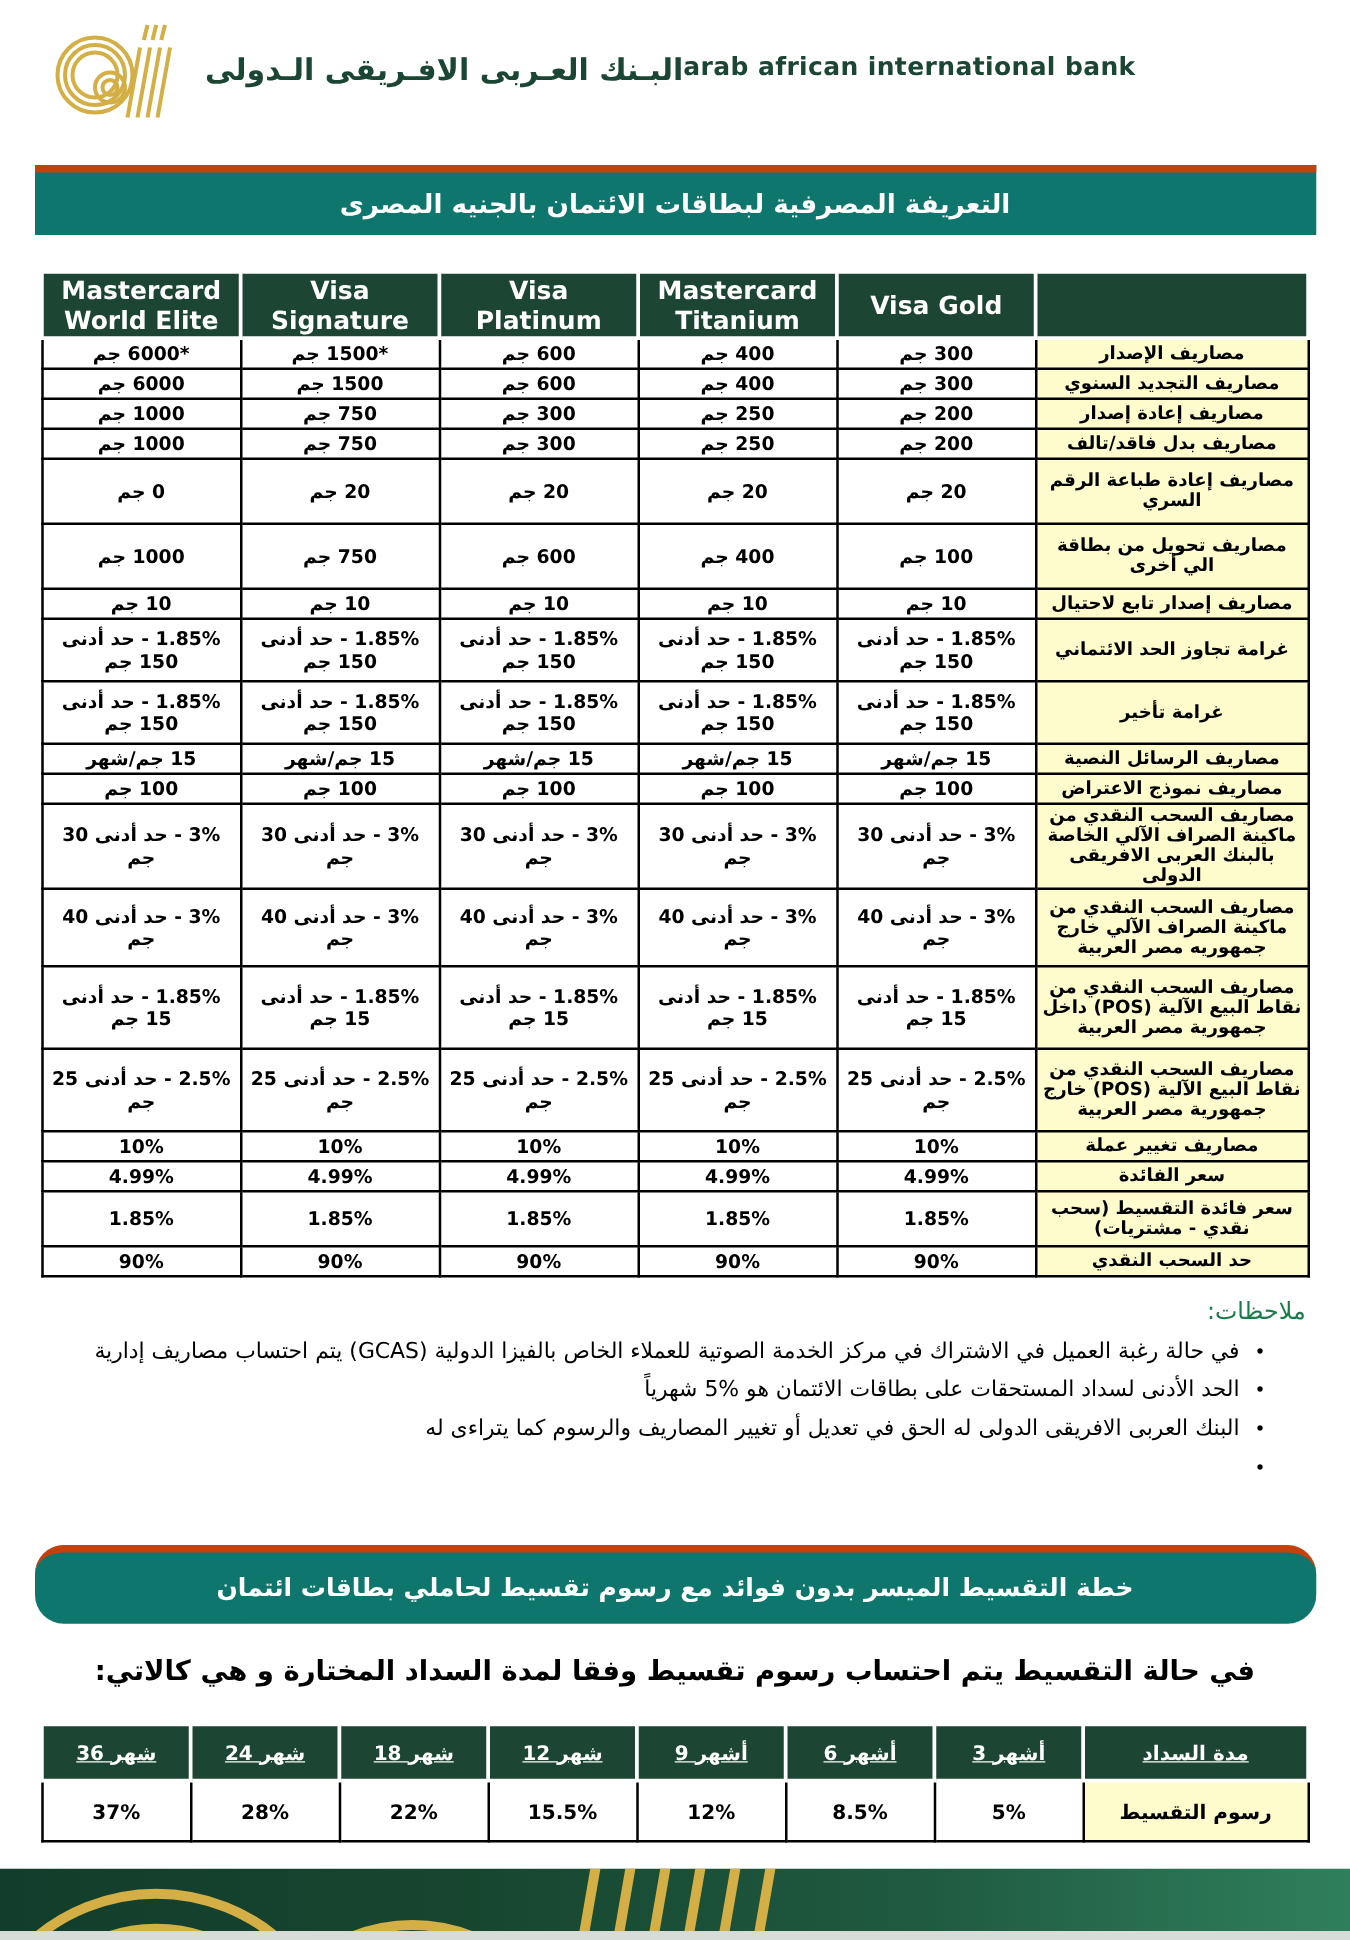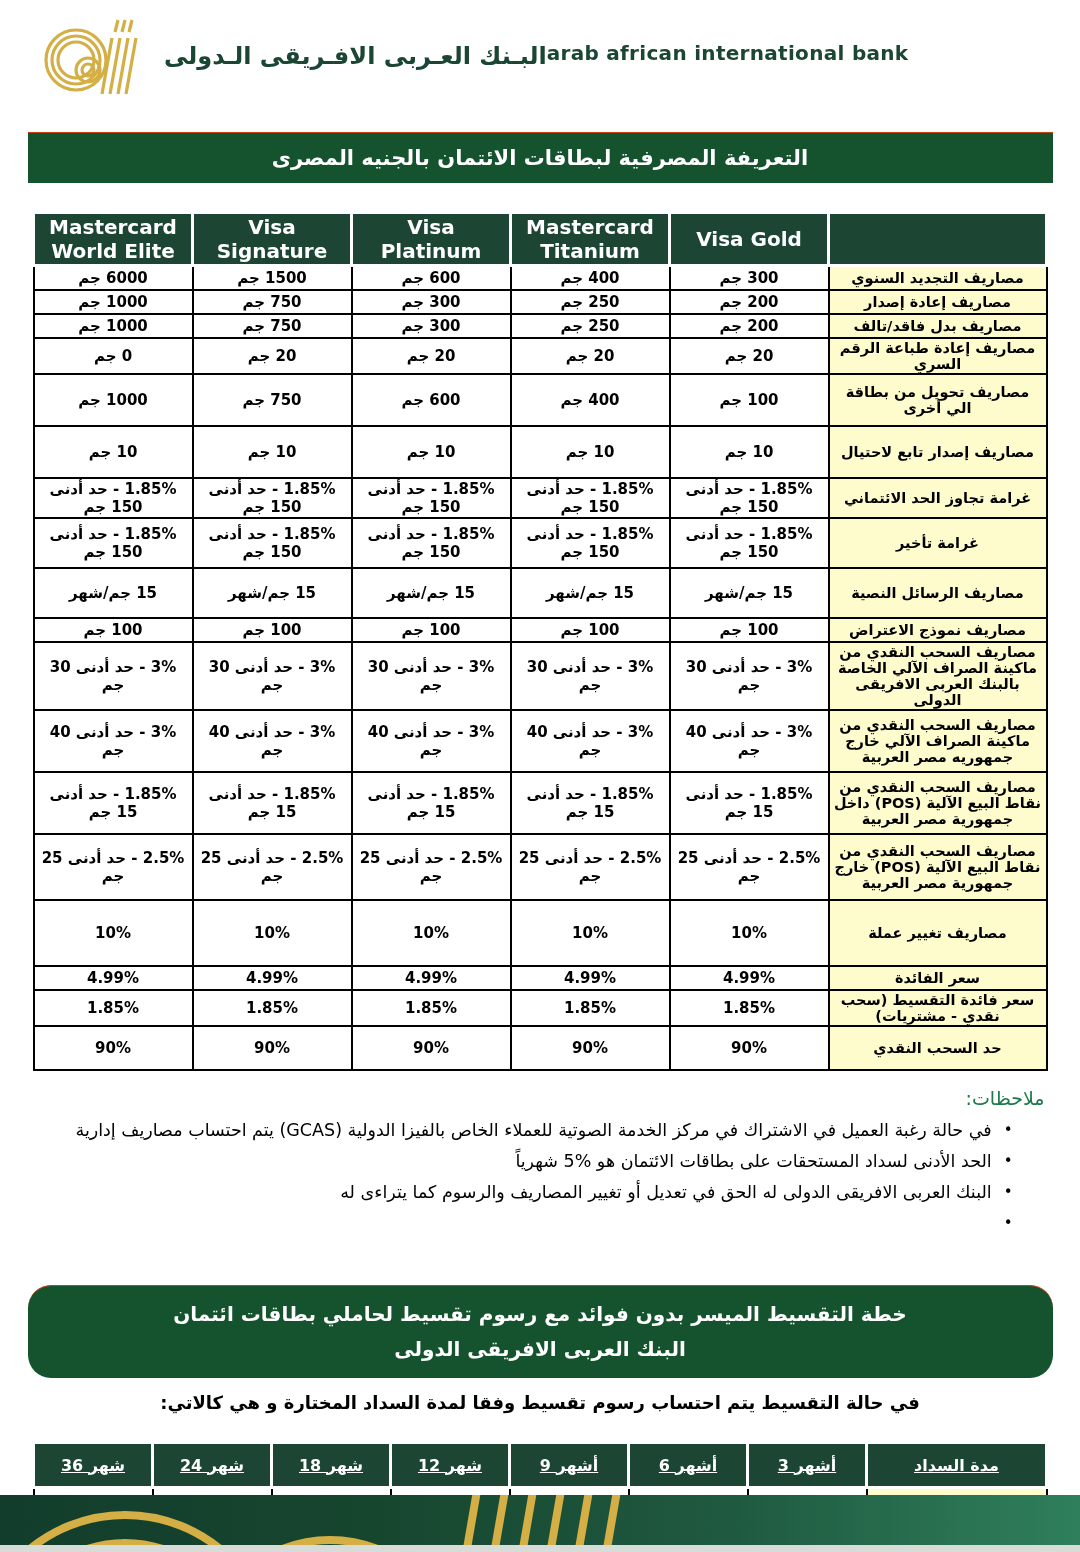--- a/index.html
+++ b/index.html
@@ -4,22 +4,22 @@
 <style>
   html,body{margin:0;padding:0;background:#fff;}
   .page{position:relative;width:1080px;height:1552px;background:#fff;overflow:hidden;
         font-family:"DejaVu Sans","Liberation Sans",sans-serif;color:#000;}
   
   .logo-row{display:flex;align-items:center;gap:16px;margin:14px 0 0 40px;height:84px;}
   .brand{display:flex;justify-content:center;}
   .brand-ar{color:#1B4634;font-size:24px;font-weight:bold;line-height:1.25;}
   .brand-en{color:#1B4634;font-size:20px;font-weight:bold;letter-spacing:.3px;}
   
-  .banner{width:1013px;margin:34px auto 0;background:#14532d;color:#fff;text-align:center;
-          font-weight:bold;border-top:1px solid #c2410c;}
+  .banner{width:1013px;margin:34px auto 0;background:#0f766e;color:#fff;text-align:center;
+          font-weight:bold;border-top:6px solid #c2410c;}
   .banner1{font-size:21px;padding:13px 6px;}
   .banner2{font-size:20px;padding:11px 6px;line-height:1.75;margin-top:46px;border-radius:23px;}
   
   table{border-collapse:collapse;table-layout:fixed;width:1013px;margin:28px auto 0;}
   td,th{border:2px solid #000;text-align:center;vertical-align:middle;padding:1px 3px;}
   th{background:#1C4533;color:#fff;border:3px solid #fff;font-size:20px;font-weight:bold;height:40px;}
   td.val{font-size:15px;font-weight:600;height:20px;}
   td.rlabel{background:#FEFBCD;font-size:14.5px;font-weight:bold;height:20px;}
   #fees-body tr:nth-child(5) td,#fees-body tr:nth-child(6) td{height:48px;}
   #fees-body tr:nth-child(8) td,#fees-body tr:nth-child(9) td{height:46px;}
@@ -27,21 +27,21 @@
   #fees-body tr:nth-child(14) td,#fees-body tr:nth-child(15) td{height:62px;}
   #fees-body tr:nth-child(18) td{height:40px;}
   .inst th{height:40px;font-size:16px;text-decoration:underline;}
   .inst td{height:44px;font-size:16px;}
   
   .notes{width:1013px;margin:16px auto 0;direction:rtl;text-align:right;}
   .notes-title{color:#1A7A4A;font-weight:normal;font-size:19px;margin:0 2px 6px 0;}
   .note{display:flex;gap:12px;font-size:17.5px;line-height:1.5;padding:2px 34px 2px 0;}
   .note .dot{flex:0 0 auto;font-size:15px;line-height:1.8;}
   
-  .intro{margin-top:14px;text-align:center;font-size:18px;font-weight:600;direction:rtl;}
+  .intro{margin-top:26px;text-align:center;font-size:22px;font-weight:600;direction:rtl;}
   
   .footer-band{position:absolute;left:0;right:0;bottom:7px;height:50px;overflow:hidden;
     background:linear-gradient(90deg,#123D2C 0%,#17462F 35%,#1F5A40 68%,#2F7F5C 100%);}
   .footer-gray{position:absolute;left:0;right:0;bottom:0;height:7px;background:#D8DCD9;}
 </style>
 </head>
 <body>
 
 <div class="page">
 
@@ -84,20 +84,28 @@
           <th>Mastercard World Elite</th>
           <th>Visa Signature</th>
           <th>Visa Platinum</th>
           <th>Mastercard Titanium</th>
           <th>Visa Gold</th>
           <th></th>
         </tr>
       </thead>
     <tbody id="fees-body">
         <tr>
+          <td class="val" dir="rtl">*6000 جم</td>
+          <td class="val" dir="rtl">*1500 جم</td>
+          <td class="val" dir="rtl">600 جم</td>
+          <td class="val" dir="rtl">400 جم</td>
+          <td class="val" dir="rtl">300 جم</td>
+          <td class="rlabel" dir="rtl">مصاريف الإصدار</td>
+        </tr>
+        <tr>
           <td class="val" dir="rtl">6000 جم</td>
           <td class="val" dir="rtl">1500 جم</td>
           <td class="val" dir="rtl">600 جم</td>
           <td class="val" dir="rtl">400 جم</td>
           <td class="val" dir="rtl">300 جم</td>
           <td class="rlabel" dir="rtl">مصاريف التجديد السنوي</td>
         </tr>
         <tr>
           <td class="val" dir="rtl">1000 جم</td>
           <td class="val" dir="rtl">750 جم</td>
@@ -253,21 +261,20 @@
           <span dir="rtl">البنك العربى الافريقى الدولى له الحق في تعديل أو تغيير المصاريف والرسوم كما يتراءى له</span>
         </div>
         <div class="note">
           <span class="dot">•</span>
         </div>
       </div>
   </div>
 
   <div class="banner banner2" dir="rtl">
     <div>خطة التقسيط الميسر بدون فوائد مع رسوم تقسيط لحاملي بطاقات ائتمان</div>
-    <div>البنك العربى الافريقى الدولى</div>
   </div>
 
   <div class="intro">في حالة التقسيط يتم احتساب رسوم تقسيط وفقا لمدة السداد المختارة و هي كالاتي:</div>
 
   <table class="inst">
     <colgroup>
       <col style="width:119px">
         <col style="width:119px">
         <col style="width:119px">
         <col style="width:119px">

